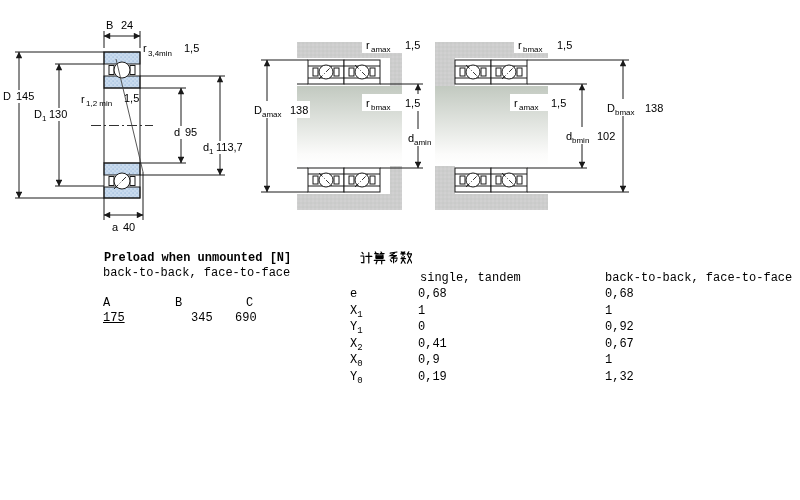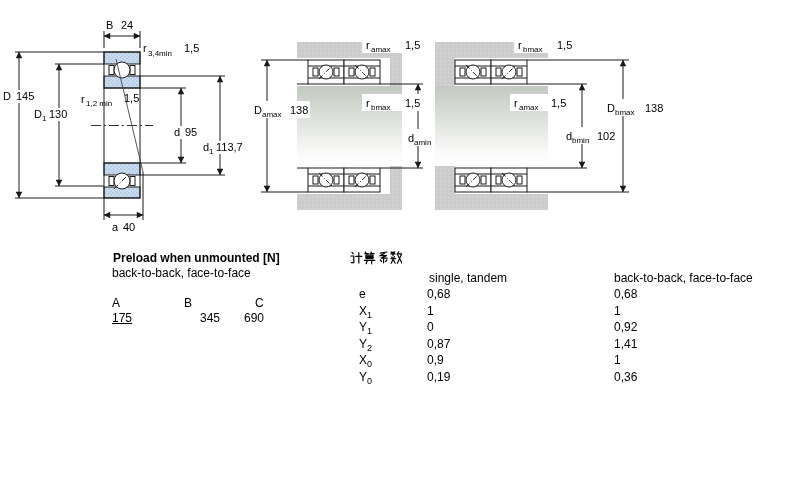--- a/index.html
+++ b/index.html
@@ -1,21 +1,21 @@
 <!DOCTYPE html>
 <html><head>
 <meta charset="utf-8">
 <style>
   html,body{margin:0;padding:0;background:#fff;}
   body{width:800px;height:500px;position:relative;overflow:hidden;
        font-family:"Liberation Serif", serif;color:#000;}
   .abs{position:absolute;}
   svg text{font-family:"Liberation Sans", sans-serif;font-size:11px;fill:#000;}
   svg text.sub{font-size:8px;}
-  .serif12{font-family:Liberation Sans, sans-serif;font-size:12px;color:#000;white-space:nowrap;margin-left:9px;}
+  .serif12{font-family:Liberation Mono, monospace;font-size:12px;color:#000;white-space:nowrap;}
   .bold{font-weight:bold;}
   .frow{position:relative;height:16.6px;}
   .fsym{position:absolute;left:0;top:0;}
   .fsub{font-size:9px;vertical-align:-3px;}
   .fv1{position:absolute;left:68px;top:0;}
   .fv2{position:absolute;left:255px;top:0;}
   .cjk-real{position:absolute;left:0;top:0;color:transparent;font-size:13px;font-weight:bold;white-space:nowrap;}
 </style>
 </head>
 <body>
@@ -251,21 +251,21 @@
     <span class="abs" style="left:143px;">C</span>
   </div>
   <div class="abs serif12" style="left:103px;top:311px;width:200px;">
     <span class="abs" style="left:0;text-decoration:underline;">175</span>
     <span class="abs" style="left:88px;">345</span>
     <span class="abs" style="left:132px;">690</span>
   </div>
 </div>
 
 <div>
-  <div class="abs" style="left:350px;top:251px;width:60px;height:15px;">
+  <div class="abs" style="left:360px;top:251px;width:60px;height:15px;">
     <span class="cjk-real">计算系数</span>
     <svg width="52" height="15" viewBox="0 0 52 15">
       <g stroke="#000" stroke-width="1.2" fill="none" stroke-linecap="round">
         <g>
           <path d="M2,1.4 L3.2,2.8 M0.8,5 H3.8 M3.8,5 V11.6 H1.4 M5.8,5.4 H11.8 M8.8,1.6 V12"></path>
         </g>
         <g transform="translate(13.5,0)">
           <path d="M1.2,2.6 H4.8 M1.8,1 L2.9,2.6 M6.6,2.6 H10.6 M7.5,1 L8.6,2.6"></path>
           <rect x="2.6" y="4" width="6.8" height="3.6"></rect>
           <path d="M2.6,5.2 H9.4 M2.6,6.4 H9.4 M0.8,9.4 H11.2 M3.8,9.4 L2.6,12.8 M8.2,9.4 V12.8"></path>
@@ -294,30 +294,30 @@
       <span class="fsym"><span>X</span><span class="fsub">1</span></span>
       <span class="fv1">1</span>
       <span class="fv2">1</span>
     </div>
     <div class="frow">
       <span class="fsym"><span>Y</span><span class="fsub">1</span></span>
       <span class="fv1">0</span>
       <span class="fv2">0,92</span>
     </div>
     <div class="frow">
-      <span class="fsym"><span>Y</span><span class="fsub">2</span></span>
-      <span class="fv1">0,87</span>
-      <span class="fv2">1,41</span>
+      <span class="fsym"><span>X</span><span class="fsub">2</span></span>
+      <span class="fv1">0,41</span>
+      <span class="fv2">0,67</span>
     </div>
     <div class="frow">
       <span class="fsym"><span>X</span><span class="fsub">0</span></span>
       <span class="fv1">0,9</span>
       <span class="fv2">1</span>
     </div>
     <div class="frow">
       <span class="fsym"><span>Y</span><span class="fsub">0</span></span>
       <span class="fv1">0,19</span>
-      <span class="fv2">0,36</span>
+      <span class="fv2">1,32</span>
     </div>
   </div>
 </div>
 
 </div>
 
 </body></html>

